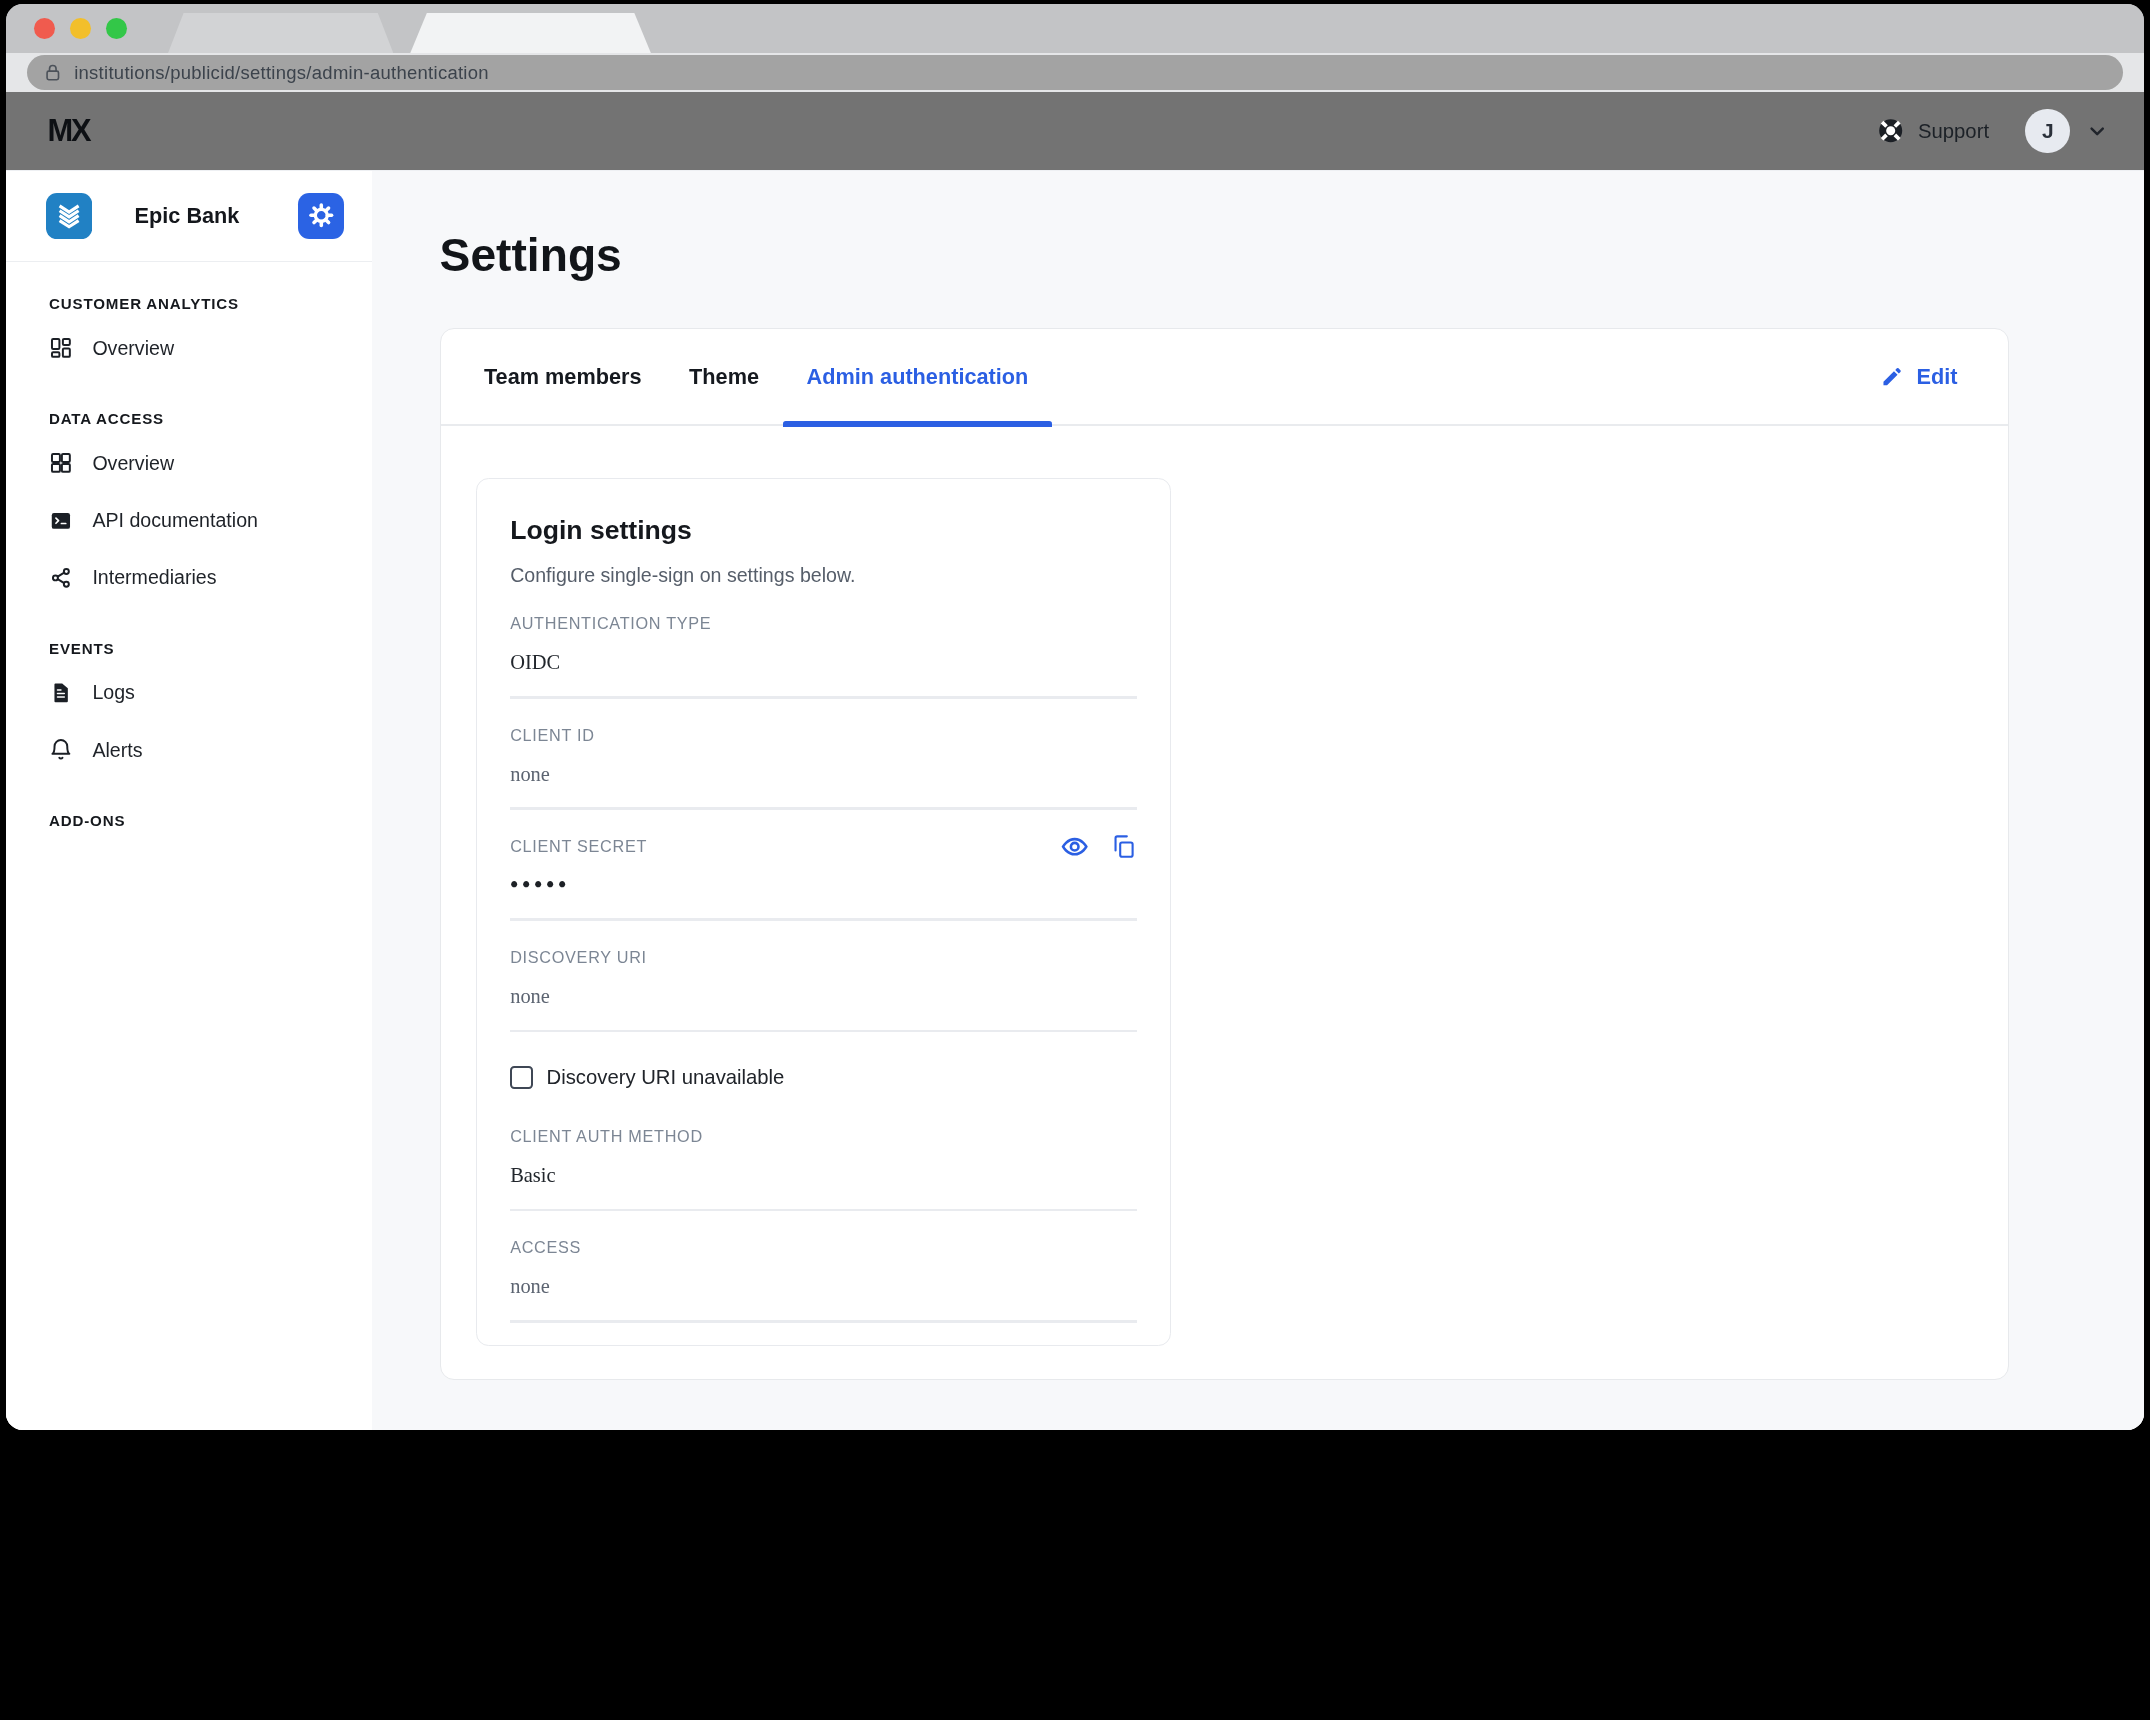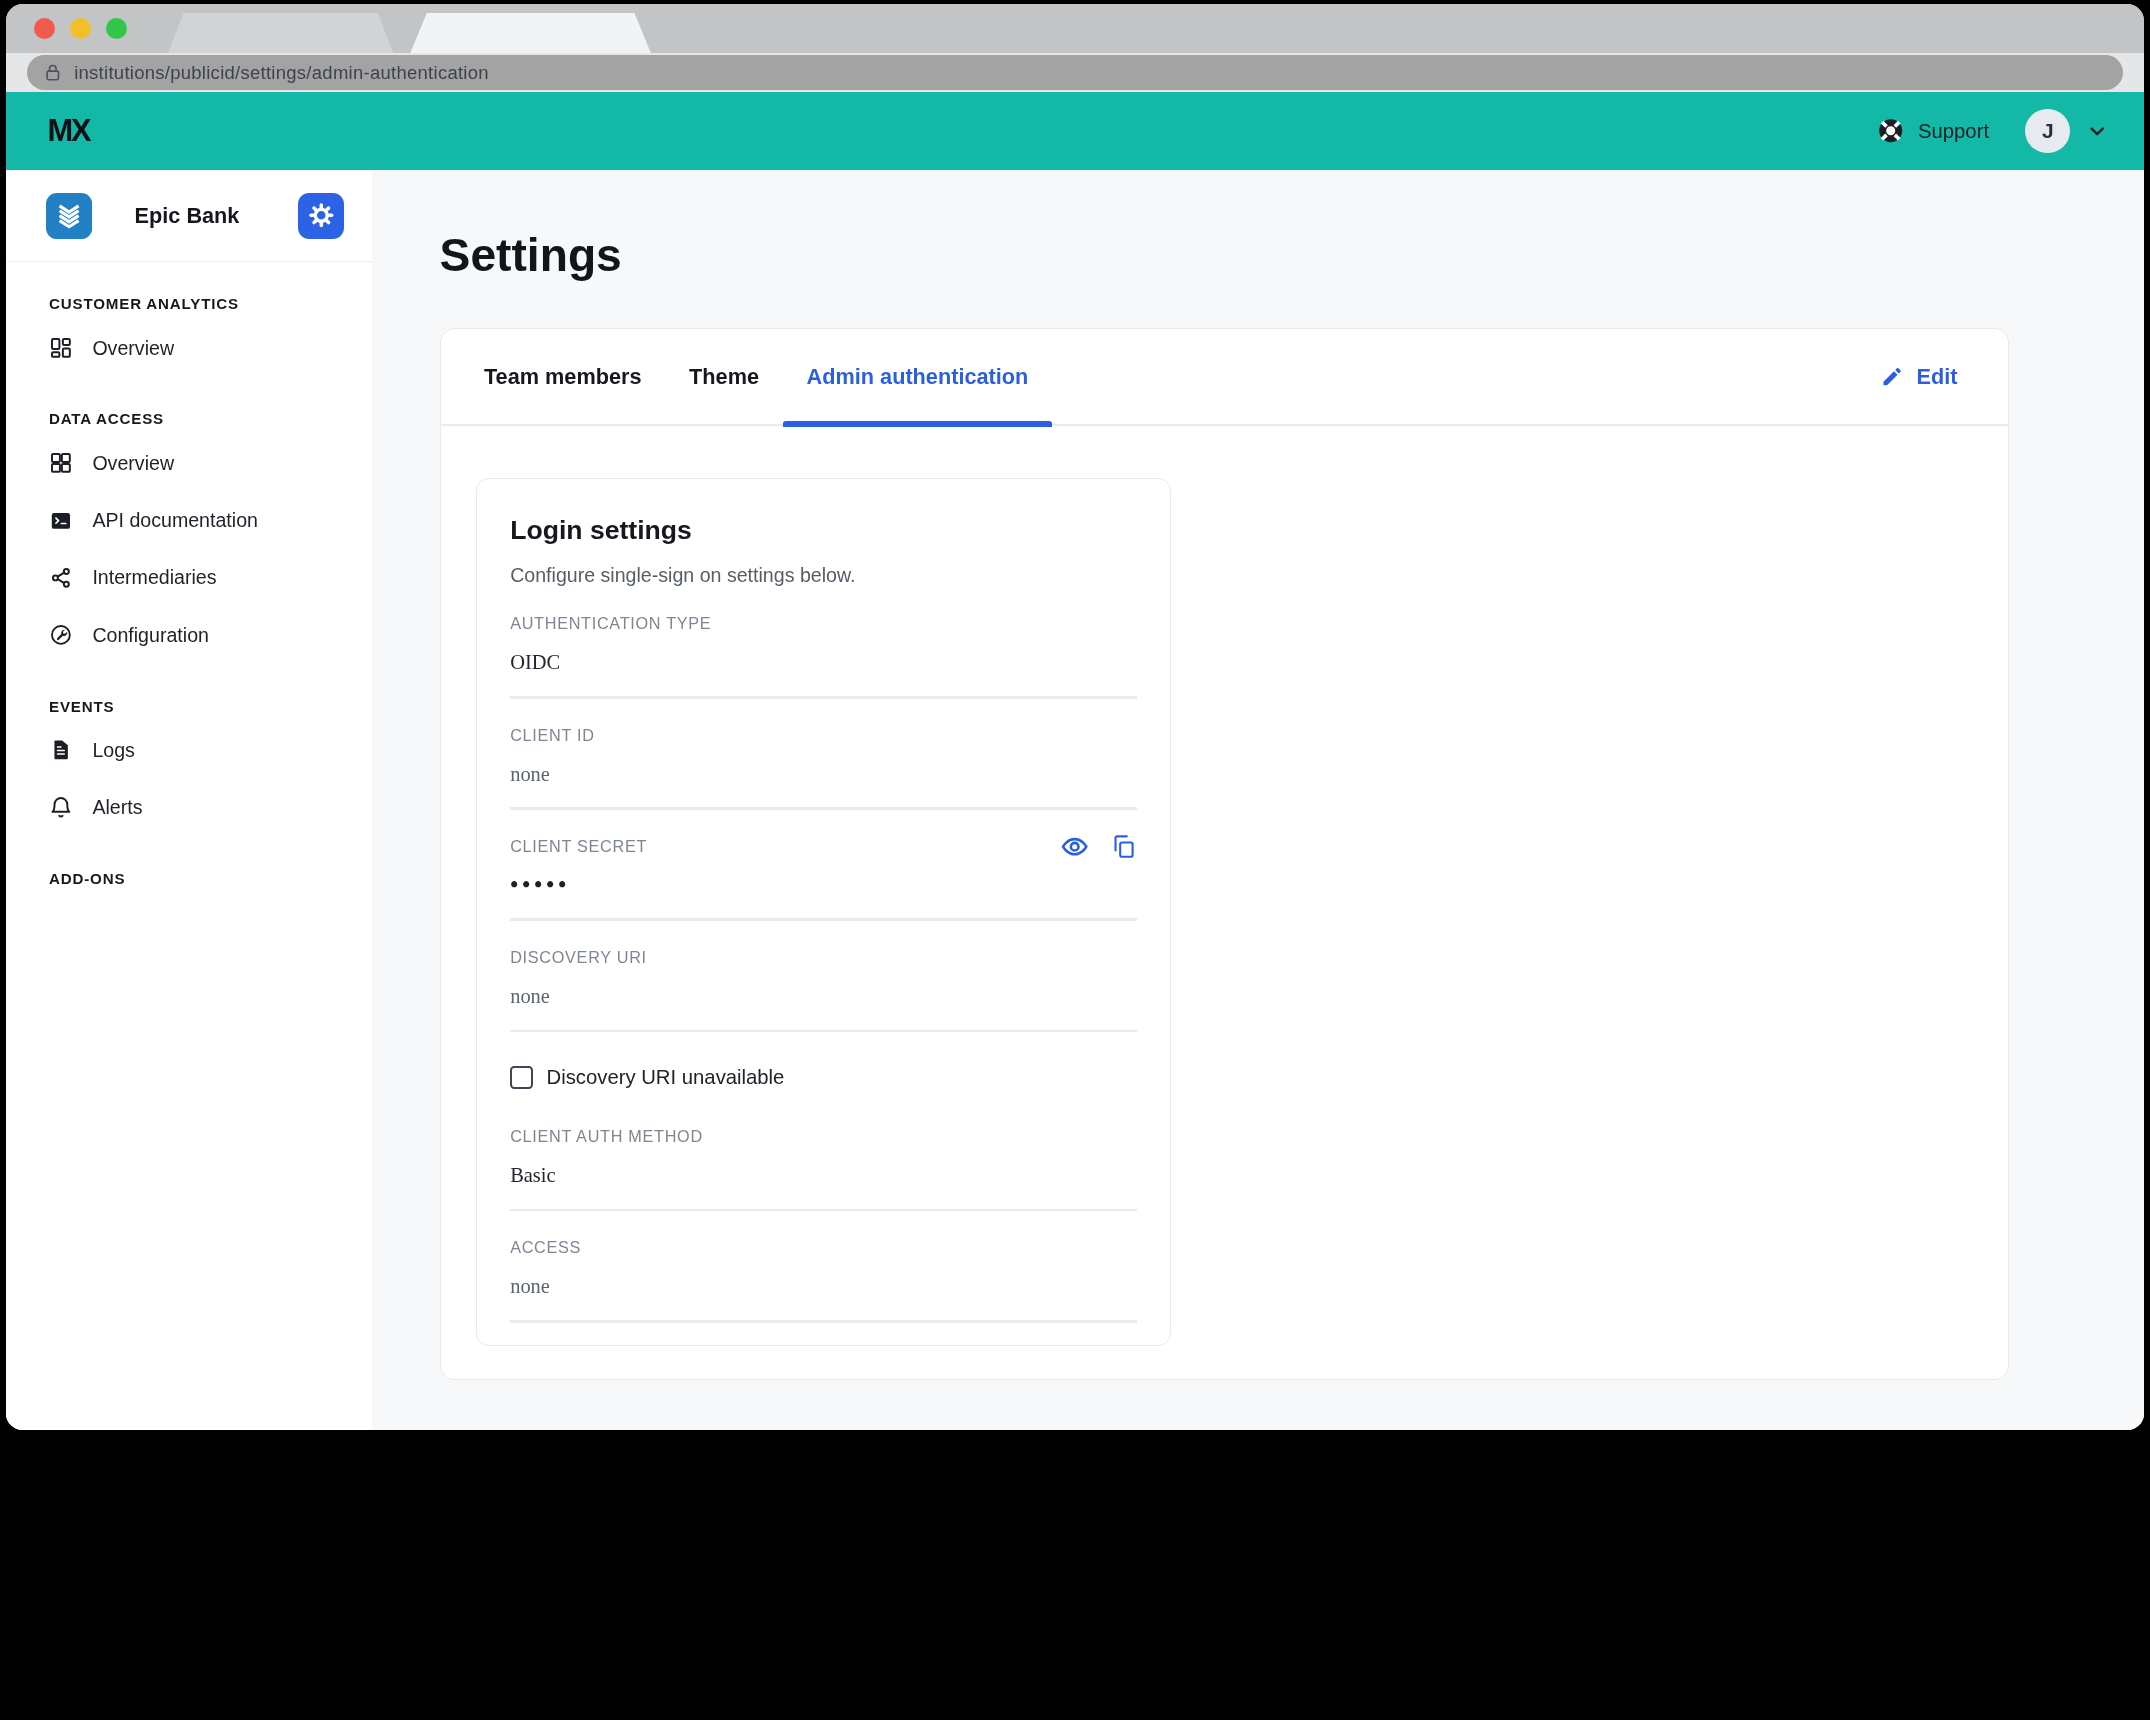--- a/index.html
+++ b/index.html
@@ -19,21 +19,21 @@
   .btab.inactive { left:116rem; width:161rem; background:#d2d3d5; clip-path:polygon(7% 0%, 93% 0%, 100% 100%, 0% 100%); }
   .btab.active   { left:289rem; width:172rem; background:#f2f3f4; clip-path:polygon(7% 0%, 93% 0%, 100% 100%, 0% 100%); }
 
   .urlrow { height:28rem; background:#e5e6e8; display:flex; align-items:center; padding:0 15rem; flex:none; }
   .urlpill { flex:1; height:25rem; background:#a3a3a3; border-radius:13rem; display:flex; align-items:center; padding:0 12rem; gap:8rem; }
   .lock-icon { width:14rem; height:14rem; flex:none; color:#4c525a; }
   .url-text { font-size:13.2rem; color:#3c434c; letter-spacing:0.2rem; white-space:nowrap; }
 
   
   .app { flex:1; display:flex; flex-direction:column; background:#fff; min-height:0; }
-  .appheader { height:56rem; flex:none; background:#14b8a6; display:flex; align-items:center;
+  .appheader { height:56rem; flex:none; background:#737373; display:flex; align-items:center;
                padding:0 26rem 0 30rem; border-bottom:1rem solid #eef0f3;justify-content:center; }
   .mx-logo { font-size:22rem; font-weight:800; letter-spacing:-1.6rem; color:#0d1014; }
   .spacer { flex:1; }
   .support { display:flex; align-items:center; gap:9rem; cursor:pointer; }
   .support-icon { width:21rem; height:21rem; }
   .support-label { font-size:14.5rem; color:#1c2127; }
   .avatar { width:32rem; height:32rem; border-radius:50%; background:#e7eaf0; color:#2b313b;
             font-size:15rem; font-weight:700; display:flex; align-items:center; justify-content:center; margin-left:26rem; }
   .chev { width:16rem; height:16rem; color:#20242b; margin-left:11rem; }
 
@@ -214,29 +214,20 @@
                 <svg viewBox="0 0 24 24" fill="none" stroke="currentColor" stroke-width="2">
                   <circle cx="17.5" cy="5.5" r="2.5"></circle>
                     <circle cx="6.5" cy="12" r="2.5"></circle>
                     <circle cx="17.5" cy="18.5" r="2.5"></circle>
                   <line x1="8.8" y1="10.8" x2="15.3" y2="6.7"></line>
                     <line x1="8.8" y1="13.2" x2="15.3" y2="17.3"></line>
                 </svg>
               </span>
               <span class="nlabel">Intermediaries</span>
             </div>
-            <div class="nav-item">
-              <span class="nicon">
-                <svg viewBox="0 0 24 24" fill="none" stroke="currentColor">
-                  <circle cx="12" cy="12" r="9" stroke-width="1.9"></circle>
-                  <path d="M16.2 6.7l-2.1 2.1.3 1.8 1.8.3 2.1-2.1a3.2 3.2 0 0 1-4.2 4l-4.2 4.2a1.15 1.15 0 0 1-1.63-1.63l4.2-4.2a3.2 3.2 0 0 1 4-4.1z" fill="currentColor" stroke="none"></path>
-                </svg>
-              </span>
-              <span class="nlabel">Configuration</span>
-            </div>
 
             <div class="section-label">EVENTS</div>
             <div class="nav-item">
               <span class="nicon">
                 <svg viewBox="0 0 24 24">
                   <path d="M6.5 2.5h6.8L19 7.2v13.3a1 1 0 0 1-1 1H6.5a1 1 0 0 1-1-1V3.5a1 1 0 0 1 1-1z" fill="currentColor"></path>
                   <g stroke="#fff" stroke-width="1.6" stroke-linecap="round">
                     <path d="M8.6 9h3.4"></path>
                       <path d="M8.6 12.6h6.8"></path>
                       <path d="M8.6 16.2h6.8"></path>

